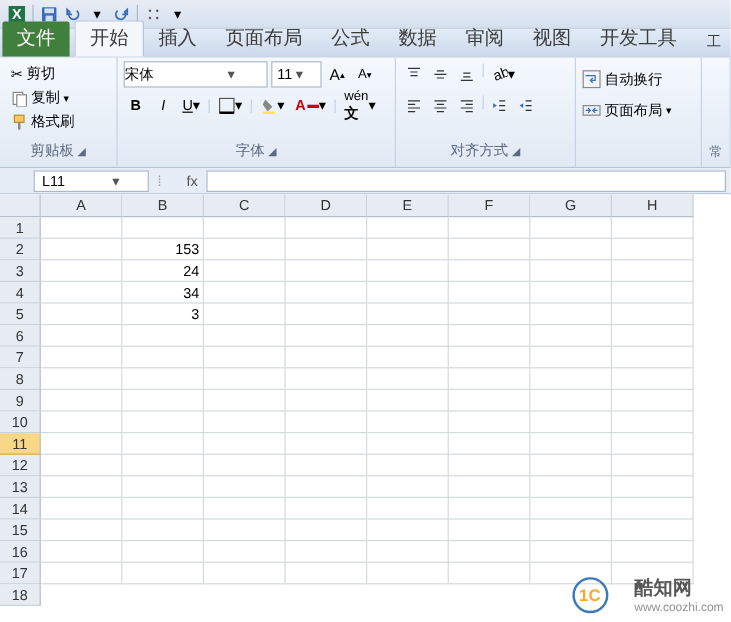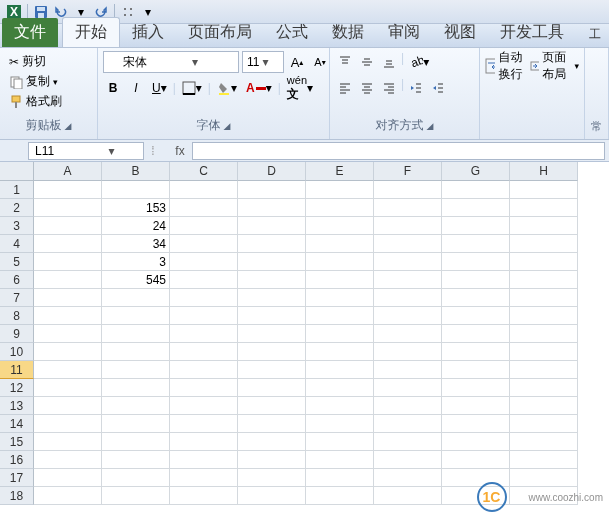--- a/index.html
+++ b/index.html
@@ -16,32 +16,32 @@
 .grp{border-right:1px solid #c5d3e6;display:flex;flex-direction:column;padding:3px 5px}
 .grp-body{flex:1;display:flex;align-items:flex-start}
 .grp-title{text-align:center;color:#5a6a80;font-size:11px;padding:2px 0}
 .clip{width:98px}
 .clip .paste-area{display:flex;flex-direction:column;align-items:center;width:40px;padding-top:2px}
 .clip .paste-ic{width:28px;height:30px;display:flex;align-items:center;justify-content:center}
 .clip .side{display:flex;flex-direction:column;gap:3px;padding-top:2px;margin-left:4px}
 .clip .side .row{display:flex;align-items:center;gap:3px;cursor:pointer}
 .font-grp{width:232px}
 .font-row{display:flex;align-items:center;gap:3px;margin-bottom:4px}
-.font-name{width:136px;height:22px;background:#fff;border:1px solid #abb8cb;display:flex;align-items:center;padding:0 19px}
+.font-name{width:120px;height:22px;background:#fff;border:1px solid #abb8cb;display:flex;align-items:center;padding:0 0}
 .font-name span{flex:1}
 .font-size{width:42px;height:22px;background:#fff;border:1px solid #abb8cb;display:flex;align-items:center;padding:0 4px}
 .dd{width:12px;text-align:center;color:#555;cursor:pointer}
 .btn{height:22px;min-width:20px;display:inline-flex;align-items:center;justify-content:center;padding:0 3px;cursor:pointer;border-radius:2px}
 .align-grp{width:150px}
 .align-rows{display:flex;flex-direction:column;gap:4px}
 .align-rows .r{display:flex;gap:2px}
 .merge-grp{width:105px}
 .merge-grp .m-row{display:flex;align-items:center;gap:3px;height:22px;cursor:pointer;margin-bottom:4px}
 .namebox-row{height:22px;background:#e6edf6;border-bottom:1px solid #b6c4d8;display:flex;align-items:center}
-.namebox{width:116px;height:18px;background:#fff;border:1px solid #abb8cb;margin-left:28px;display:flex;align-items:center;padding:0 6px}
+.namebox{width:96px;height:18px;background:#fff;border:1px solid #abb8cb;margin-left:28px;display:flex;align-items:center;padding:0 6px}
 .namebox span{flex:1}
 .fx-area{display:flex;align-items:center;margin-left:6px;flex:1}
 .fx-area .fx{width:24px;text-align:center;color:#555}
 .fx-input{flex:1;height:18px;background:#fff;border:1px solid #abb8cb;margin-right:4px}
 .grid-area{position:relative;overflow:hidden;background:#fff}
 .corner{position:absolute;left:0;top:0;width:34px;height:19px;background:#e7ecf2;border-right:1px solid #b5bfc9;border-bottom:1px solid #b5bfc9}
 .col-headers{position:absolute;left:34px;top:0;height:19px;display:flex}
 .ch{width:68px;height:19px;background:#e7ecf2;border-right:1px solid #c9d1da;border-bottom:1px solid #b5bfc9;display:flex;align-items:center;justify-content:center;color:#333}
 .row-headers{position:absolute;left:0;top:19px;width:34px}
 .rh{height:18px;background:#e7ecf2;border-right:1px solid #b5bfc9;border-bottom:1px solid #c9d1da;display:flex;align-items:center;justify-content:center;color:#333}
@@ -246,21 +246,21 @@
                 <line x1="7" y1="11" x2="12" y2="11" stroke="#333"></line>
               </svg>
             </span>
         </div>
       </div>
     </div>
     <div class="grp-title"><span>对齐方式</span> <span style="font-size:9px">◢</span></div>
   </div>
 
   <div class="grp merge-grp">
-    <div class="grp-body" style="flex-direction:row;padding-top:4px">
+    <div class="grp-body" style="flex-direction:column;padding-top:4px">
       <div class="m-row">
           <svg width="16" height="16">
             <rect x="1" y="1" width="14" height="14" fill="none" stroke="#888"></rect>
             <path d="M3 5 L11 5 L11 9 L8 9 M9 7 L7 9 L9 11" fill="none" stroke="#3a6db5"></path>
           </svg>
           <span>自动换行</span>
         </div>
       <div class="m-row">
           <svg width="16" height="16">
             <rect x="1" y="4" width="14" height="8" fill="none" stroke="#888"></rect>
@@ -368,30 +368,20 @@
         <div class="cell">3</div>
         <div class="cell"></div>
         <div class="cell"></div>
         <div class="cell"></div>
         <div class="cell"></div>
         <div class="cell"></div>
         <div class="cell"></div>
       </div>
       <div class="cell-row">
         <div class="cell"></div>
-        <div class="cell">545</div>
-        <div class="cell"></div>
-        <div class="cell"></div>
-        <div class="cell"></div>
-        <div class="cell"></div>
-        <div class="cell"></div>
-        <div class="cell"></div>
-      </div>
-      <div class="cell-row">
-        <div class="cell"></div>
         <div class="cell"></div>
         <div class="cell"></div>
         <div class="cell"></div>
         <div class="cell"></div>
         <div class="cell"></div>
         <div class="cell"></div>
         <div class="cell"></div>
       </div>
       <div class="cell-row">
         <div class="cell"></div>
@@ -502,15 +492,16 @@
         <div class="cell"></div>
         <div class="cell"></div>
         <div class="cell"></div>
       </div>
     </div>
 </div>
 
 <div class="watermark">
   <div class="logo">1C</div>
   <div class="txt">
+    <div class="t1">酷知网</div>
     <div class="t2">www.coozhi.com</div>
   </div>
 </div>
 
 </body></html>

